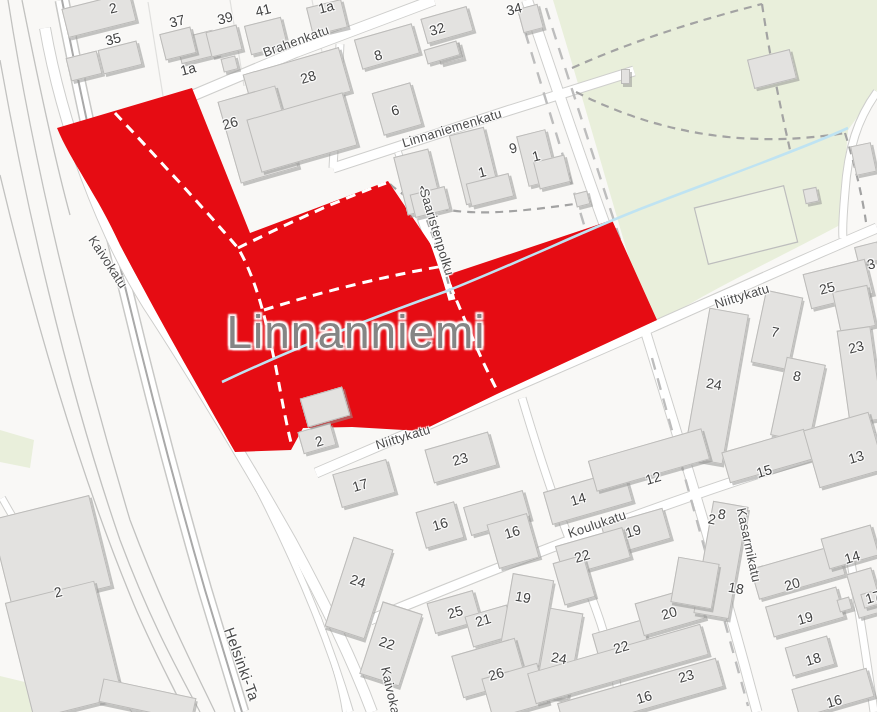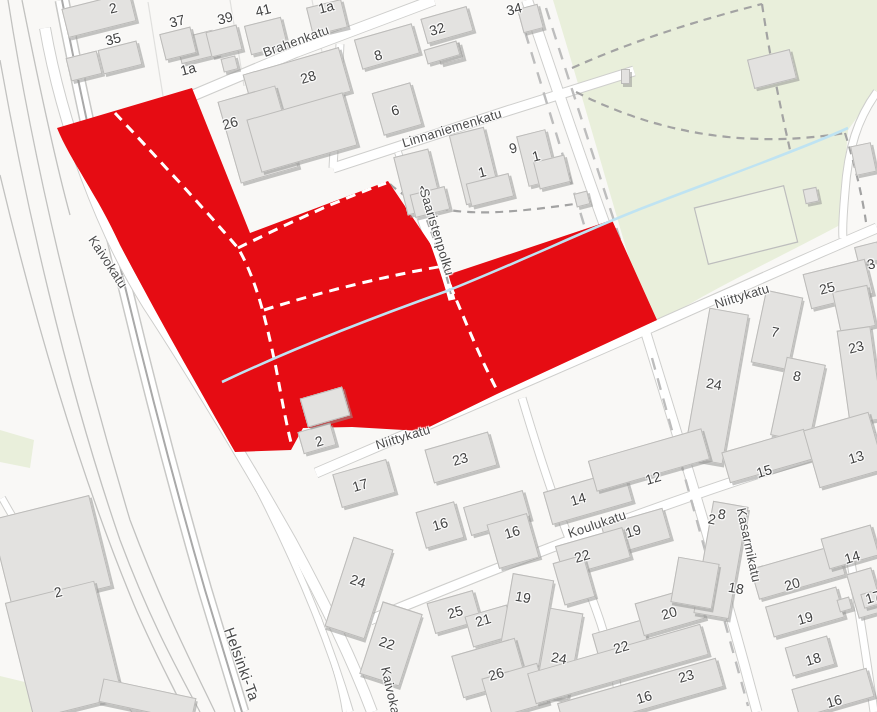--- a/index.html
+++ b/index.html
@@ -188,20 +188,21 @@
       <div class="bld" style="left: 824px; top: 531px; width: 52px; height: 32px; transform: rotate(-16deg);"></div>
       <div class="bld" style="left: 852px; top: 570px; width: 26px; height: 46px; transform: rotate(-16deg);"></div>
       <div class="bld" style="left: 838px; top: 598px; width: 13px; height: 13px; transform: rotate(-16deg);"></div>
       <div class="bld" style="left: 862px; top: 592px; width: 15px; height: 15px; transform: rotate(-16deg);"></div>
       <div class="bld" style="left: 0px; top: 506px; width: 102px; height: 94px; transform: rotate(-14deg);"></div>
       <div class="bld" style="left: 18px; top: 590px; width: 92px; height: 120px; transform: rotate(-14deg);"></div>
       <div class="bld" style="left: 100px; top: 688px; width: 95px; height: 24px; transform: rotate(12deg);"></div>
     </div>
 
   <div id="labels-layer" class="layer">
+    <div id="place-label" style="left: 356px; top: 332px;">Linnanniemi</div>
   <div class="hn" style="left: 113px; top: 8px; transform: translate(-50%, -50%) rotate(-14deg);">2</div>
       <div class="hn" style="left: 188px; top: 69px; transform: translate(-50%, -50%) rotate(-14deg);">1a</div>
       <div class="hn" style="left: 177px; top: 21px; transform: translate(-50%, -50%) rotate(-14deg);">37</div>
       <div class="hn" style="left: 225px; top: 18px; transform: translate(-50%, -50%) rotate(-14deg);">39</div>
       <div class="hn" style="left: 263px; top: 10px; transform: translate(-50%, -50%) rotate(-14deg);">41</div>
       <div class="hn" style="left: 113px; top: 39px; transform: translate(-50%, -50%) rotate(-14deg);">35</div>
       <div class="hn" style="left: 326px; top: 7px; transform: translate(-50%, -50%) rotate(-14deg);">1a</div>
       <div class="hn" style="left: 514px; top: 9px; transform: translate(-50%, -50%) rotate(-14deg);">34</div>
       <div class="hn" style="left: 437px; top: 29px; transform: translate(-50%, -50%) rotate(-16deg);">32</div>
       <div class="hn" style="left: 378px; top: 55px; transform: translate(-50%, -50%) rotate(-16deg);">8</div>

